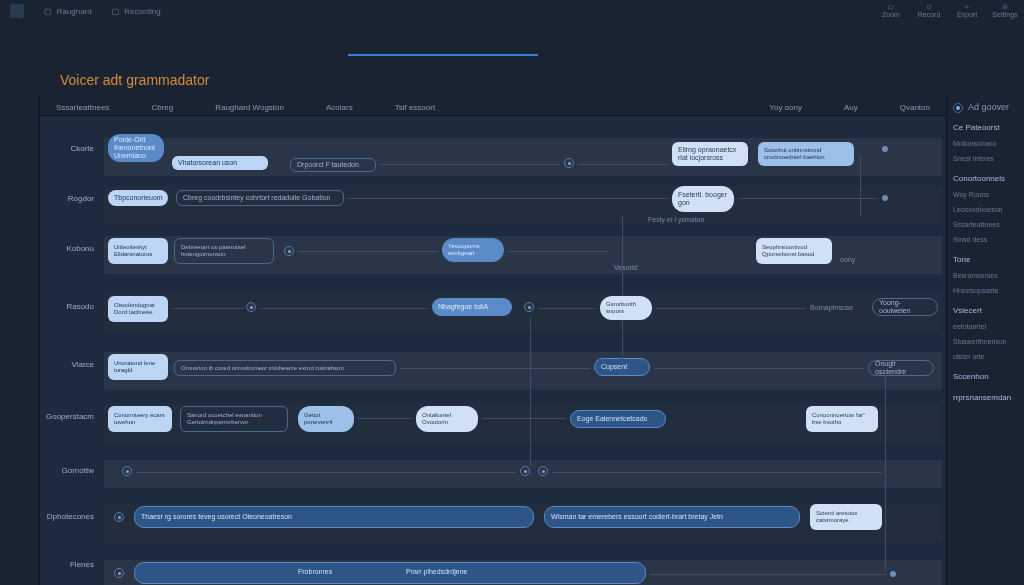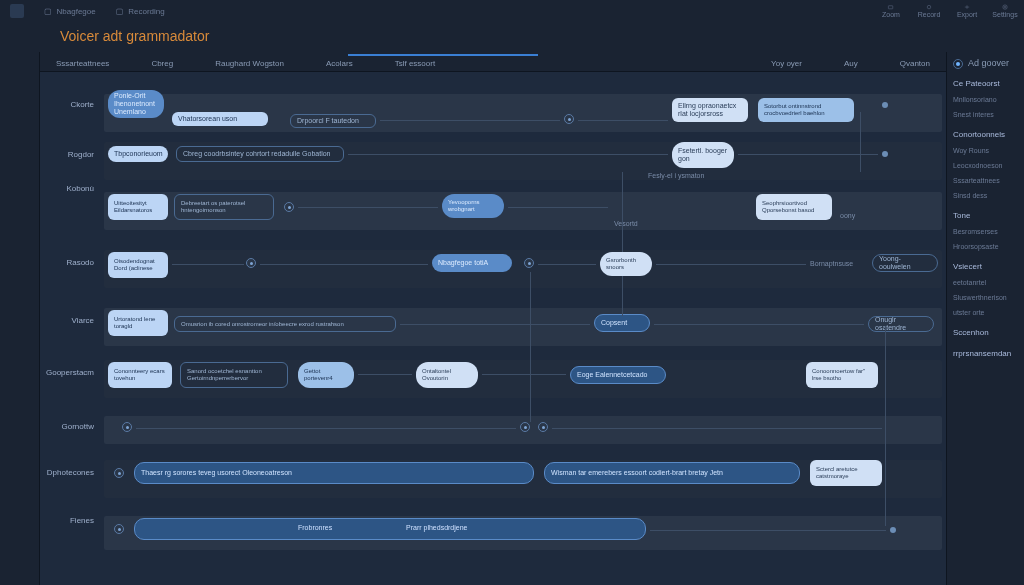--- a/index.html
+++ b/index.html
@@ -28,21 +28,21 @@
 .topbar .right-icons .ticon { width: 18px; height: 14px; display: flex; flex-direction: column; align-items: center; font-size: 7px; color: #6b7a95; }
 .topbar .right-icons .ticon svg { width: 12px; height: 10px; }
 
 
 .titles {
   display: flex;
   align-items: center;
   padding: 6px 40px 8px 60px;
   gap: 180px;
 }
-.titles .main-title { font-size: 14px; color: #d88a3a; }
+.titles .main-title { font-size: 14px; color: #d88a3a; margin-top: 44px; }
 .titles .sub-title { font-size: 14px; color: #b8d4ff; }
 
 
 .main {
   display: flex;
   height: calc(100% - 48px);
 }
 .left-rail {
   width: 40px;
   background: #1a2332;
@@ -182,21 +182,21 @@
 }
 
 </style>
 </head>
 <body>
 
 <div class="topbar">
   <div class="app-icon"></div>
   <div class="tab-item">
     <span>▢</span>
-    <span>Nbagfegoe</span>
+    <span>Raughard</span>
   </div>
   <div class="tab-item">
     <span>▢</span>
     <span>Recording</span>
   </div>
   <div class="right-icons">
     <div class="ticon">
       <svg viewBox="0 0 16 16" fill="none" stroke="#6b7a95">
           <rect x="2" y="4" width="10" height="7" rx="1"></rect>
         </svg>
@@ -236,30 +236,30 @@
 
   <div class="stage-wrap">
 
     <div class="tabs-row">
       <span class="tab">Sssarteattnees</span>
       <span class="tab">Cbreg</span>
       <span class="tab">Raughard Wogston</span>
       <span class="tab">Acolars</span>
       <span class="tab">Tslf essoort</span>
       <span class="spacer"></span>
-      <span class="tab">Yoy oyer</span>
+      <span class="tab">Yoy oony</span>
       <span class="tab">Auy</span>
       <span class="tab">Qvanton</span>
     </div>
 
     <div class="canvas">
 
       <div class="row-label" style="top:28px">Ckorte</div>
       <div class="row-label" style="top:78px">Rogdor</div>
-      <div class="row-label" style="top:112px">Kobonù</div>
+      <div class="row-label" style="top:128px">Kobonù</div>
       <div class="row-label" style="top:186px">Rasodo</div>
       <div class="row-label" style="top:244px">Viarce</div>
       <div class="row-label" style="top:296px">Gooperstacm</div>
       <div class="row-label" style="top:350px">Gornottw</div>
       <div class="row-label" style="top:396px">Dphotecones</div>
       <div class="row-label" style="top:444px">Fienes</div>
 
       <div class="lane" style="top:22px;height:38px"></div>
       <div class="lane dark" style="top:70px;height:38px"></div>
       <div class="lane" style="top:120px;height:38px"></div>

